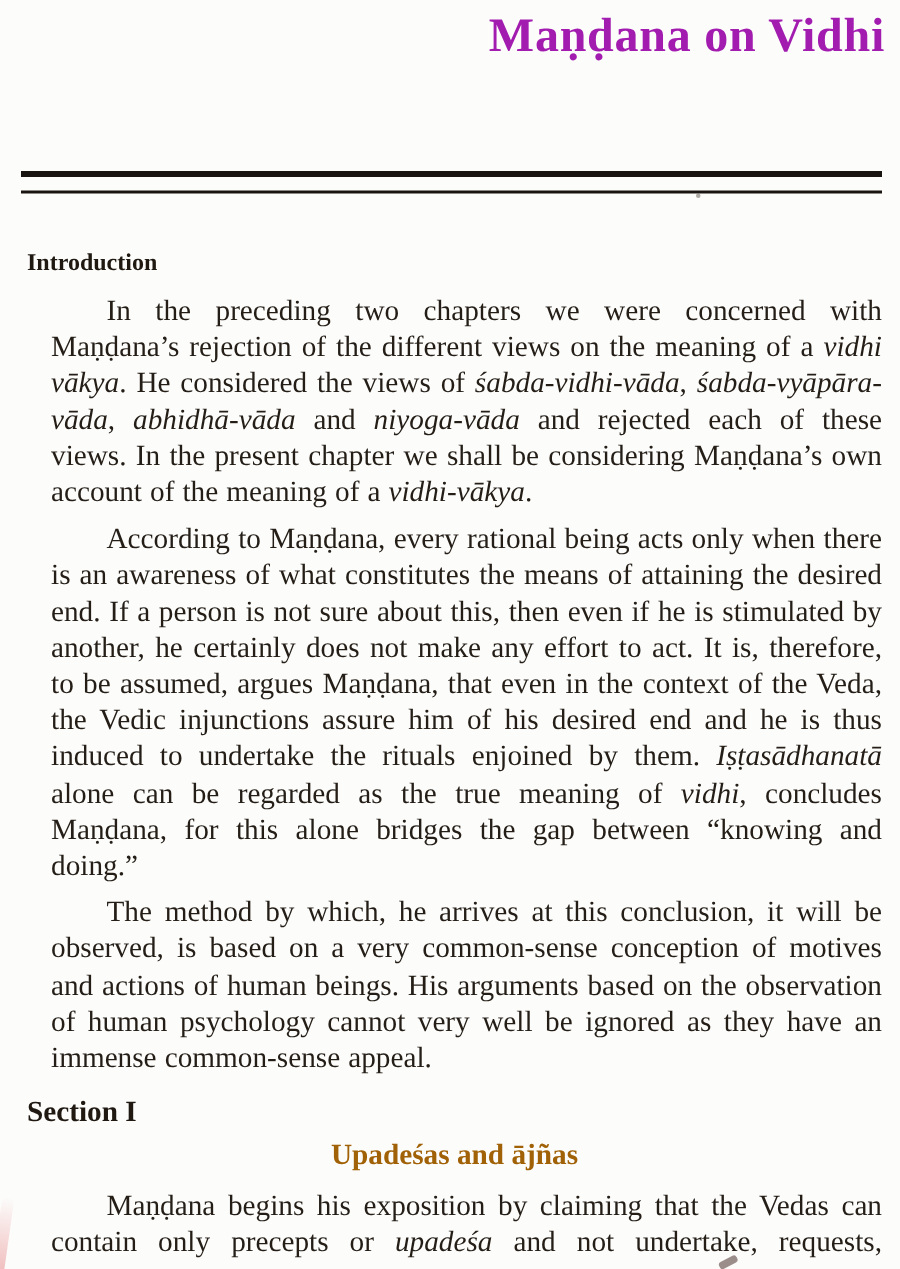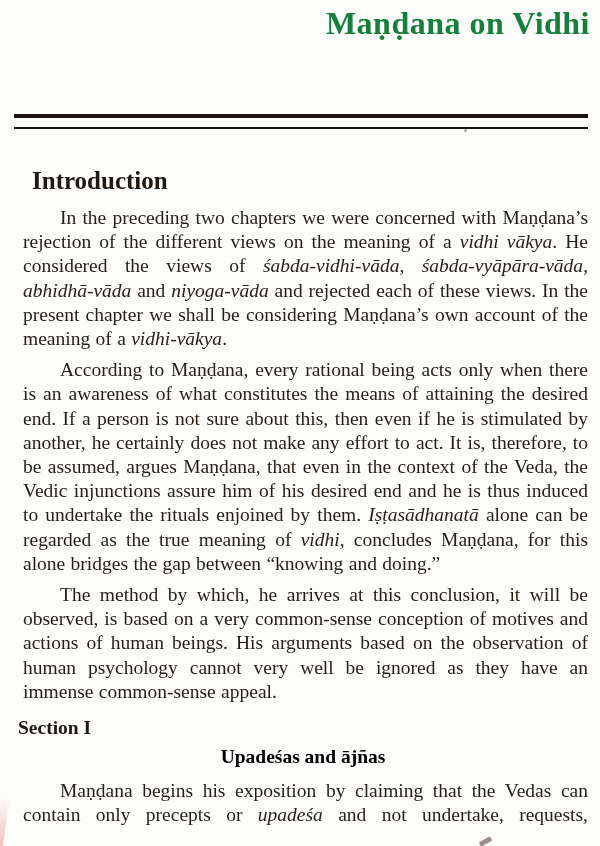--- a/index.html
+++ b/index.html
@@ -11,21 +11,21 @@
     font-family: "Liberation Serif", "DejaVu Serif", serif;
     color: #241e17;
     overflow: hidden;
   }
   .title {
     position: absolute;
     top: 5px; right: 10px;
     font-size: 32px;
     font-weight: bold;
     letter-spacing: 0.5px;
-    color: #15803d;
+    color: #a21caf;
     white-space: nowrap;
   }
   .double-rule {
     position: absolute;
     top: 114px; left: 14px; right: 12px;
     height: 9px;
     border-top: 4px solid #191410;
     border-bottom: 2px solid #191410;
   }
   .speck {
@@ -35,47 +35,47 @@
     border-radius: 50%;
     background: #6b6258;
     opacity: 0.55;
   }
   .content {
     position: absolute;
     top: 167px; left: 18px;
     width: 570px;
   }
   .intro-heading {
-    font-size: 25px;
+    font-size: 16px;
     font-weight: bold;
-    margin: 0 0 11px 14px;
+    margin: 0 0 11px 0;
     color: #1f1912;
   }
   .body-para {
     font-size: 19.5px;
     line-height: 24.2px;
     text-align: justify;
     text-indent: 37px;
-    margin: 0 0 7px 5px;
+    margin: 0 0 7px 16px;
     word-spacing: 0.5px;
   }
   .body-para.justify-last { text-align-last: justify; }
   .it { font-style: italic; }
   .sec-head {
     font-weight: bold;
     font-size: 19.5px;
     margin: 13px 0 0 0;
     color: #1f1912;
   }
   .sub-head {
     text-align: center;
     font-weight: bold;
     font-size: 19.5px;
     margin: 7px 0 11px 0;
-    color: #000000;
+    color: #a16207;
   }
   
   .smudge-bottom-left {
     position: absolute;
     left: -2px; bottom: -4px;
     width: 8px; height: 52px;
     background: linear-gradient(to top, rgba(224,110,110,0.45), rgba(224,110,110,0));
     transform: rotate(8deg);
     border-radius: 4px;
   }

